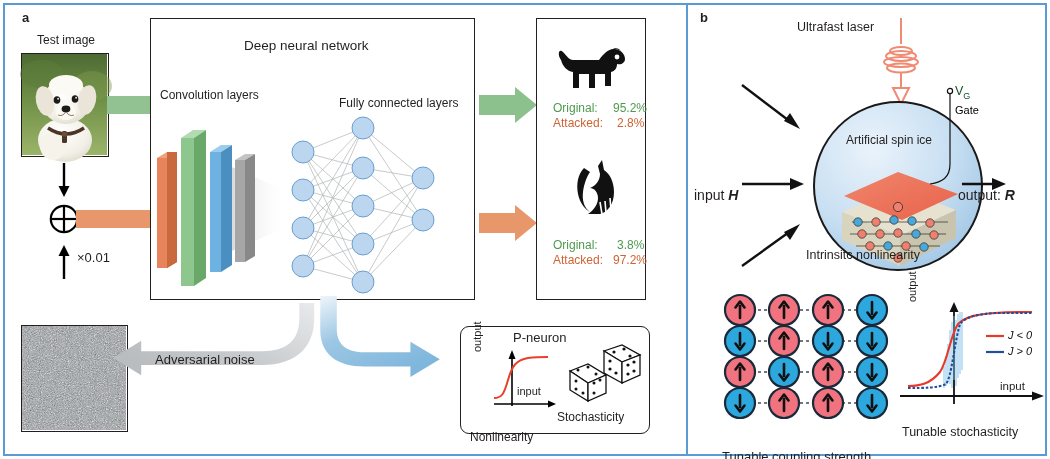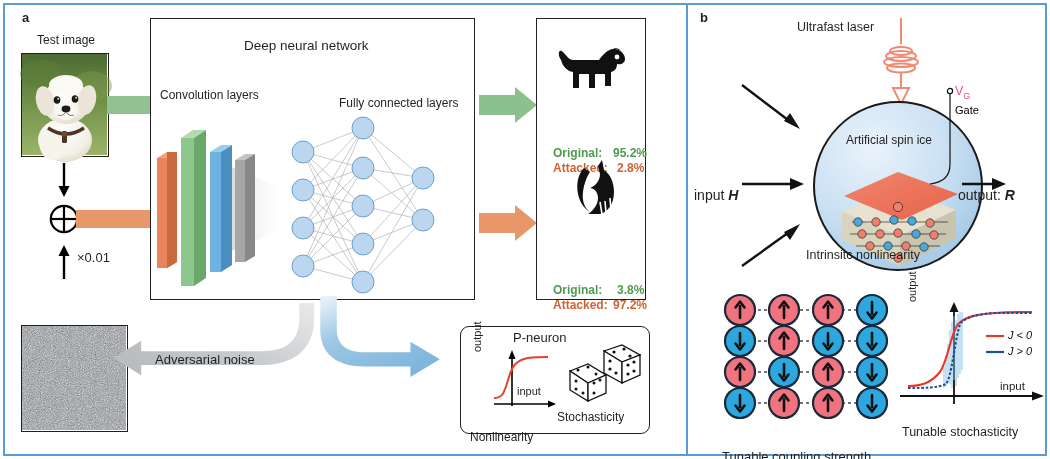--- a/index.html
+++ b/index.html
@@ -5,21 +5,21 @@
   html,body{margin:0;padding:0;background:#fff;}
   body{font-family:"Liberation Sans",sans-serif;}
   #fig{position:relative;width:1050px;height:459px;background:#ffffff;box-sizing:border-box;overflow:hidden;}
   .frame{position:absolute;left:3px;top:3px;width:1044px;height:453px;border:2px solid #5B9BD5;box-sizing:border-box;}
   .vdiv{position:absolute;left:686px;top:5px;width:2px;height:449px;background:#5B9BD5;}
   .pl{position:absolute;font-weight:bold;font-size:13px;color:#231f20;}
   .lbl{position:absolute;font-size:12px;color:#231f20;white-space:nowrap;}
   .box{position:absolute;border:1.6px solid #231f20;background:#fff;box-sizing:border-box;}
   .rbox{position:absolute;border:1.6px solid #231f20;border-radius:9px;background:#fff;box-sizing:border-box;}
   svg{display:block;overflow:visible;}
-  .stat{position:absolute;font-size:12px;font-weight:bold;white-space:nowrap;margin-top:45px;}
+  .stat{position:absolute;font-size:12px;font-weight:normal;white-space:nowrap;}
   .g{color:#4e9a4e;} .o{color:#cf6335;}
 </style>
 </head>
 <body>
 
 <div id="fig">
   <div class="frame"></div>
   <div class="vdiv"></div>
 
   <div class="pl" style="left:22px;top:10px;">a</div>
@@ -357,21 +357,21 @@
       <circle cx="98" cy="158" r="4.2" fill="#ef7f6e" stroke="#2b2b2b" stroke-width="0.7"></circle>
     </g>
   </svg>
   <div class="lbl" style="left:846px;top:133px;font-size:12px;">Artificial spin ice</div>
 
   <svg style="position:absolute;left:938px;top:86px;" width="24" height="110">
     <circle cx="12" cy="5" r="2.6" fill="none" stroke="#111" stroke-width="1.2"></circle>
     <line x1="12" y1="8" x2="12" y2="78" stroke="#111" stroke-width="1.2"></line>
     <path d="M12,78 C12,92 4,96 -8,98" stroke="#111" stroke-width="1.2" fill="none"></path>
   </svg>
-  <div class="lbl" style="left:955px;top:84px;font-size:12.5px;color:#ec4899;"><span>V</span><sub style="font-size:9px;">G</sub></div>
+  <div class="lbl" style="left:955px;top:84px;font-size:12.5px;color:#14532d;"><span>V</span><sub style="font-size:9px;">G</sub></div>
   <div class="lbl" style="left:955px;top:104px;font-size:11px;color:#000000;">Gate</div>
 
   <svg style="position:absolute;left:742px;top:85px;" width="70" height="52">
     <line x1="0" y1="0" x2="50" y2="38" stroke="#111" stroke-width="2.4"></line>
     <polygon points="58,44 42,36 48,28" fill="#111"></polygon>
   </svg>
   <svg style="position:absolute;left:742px;top:175px;" width="70" height="18">
     <line x1="0" y1="9" x2="52" y2="9" stroke="#111" stroke-width="2.4"></line>
     <polygon points="62,9 48,3 48,15" fill="#111"></polygon>
   </svg>

